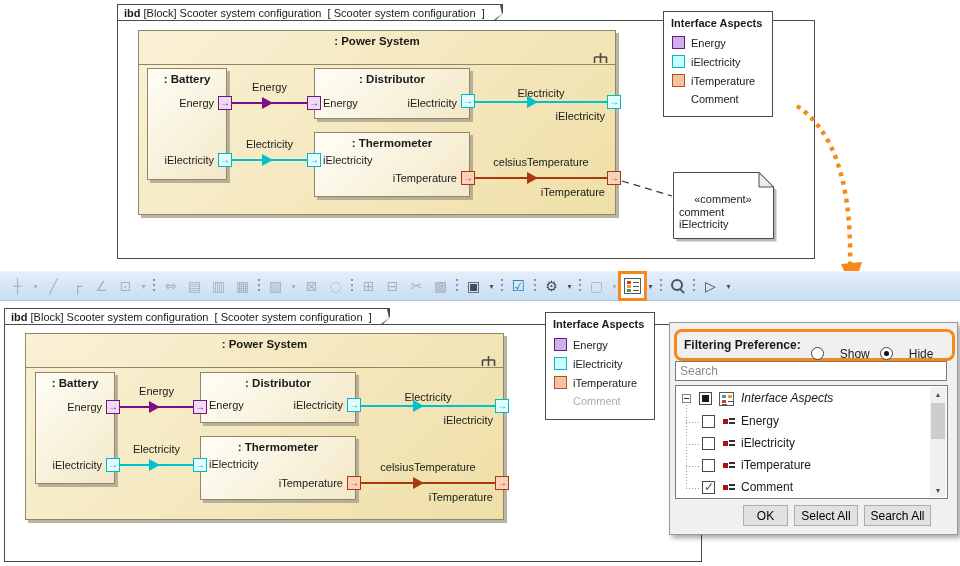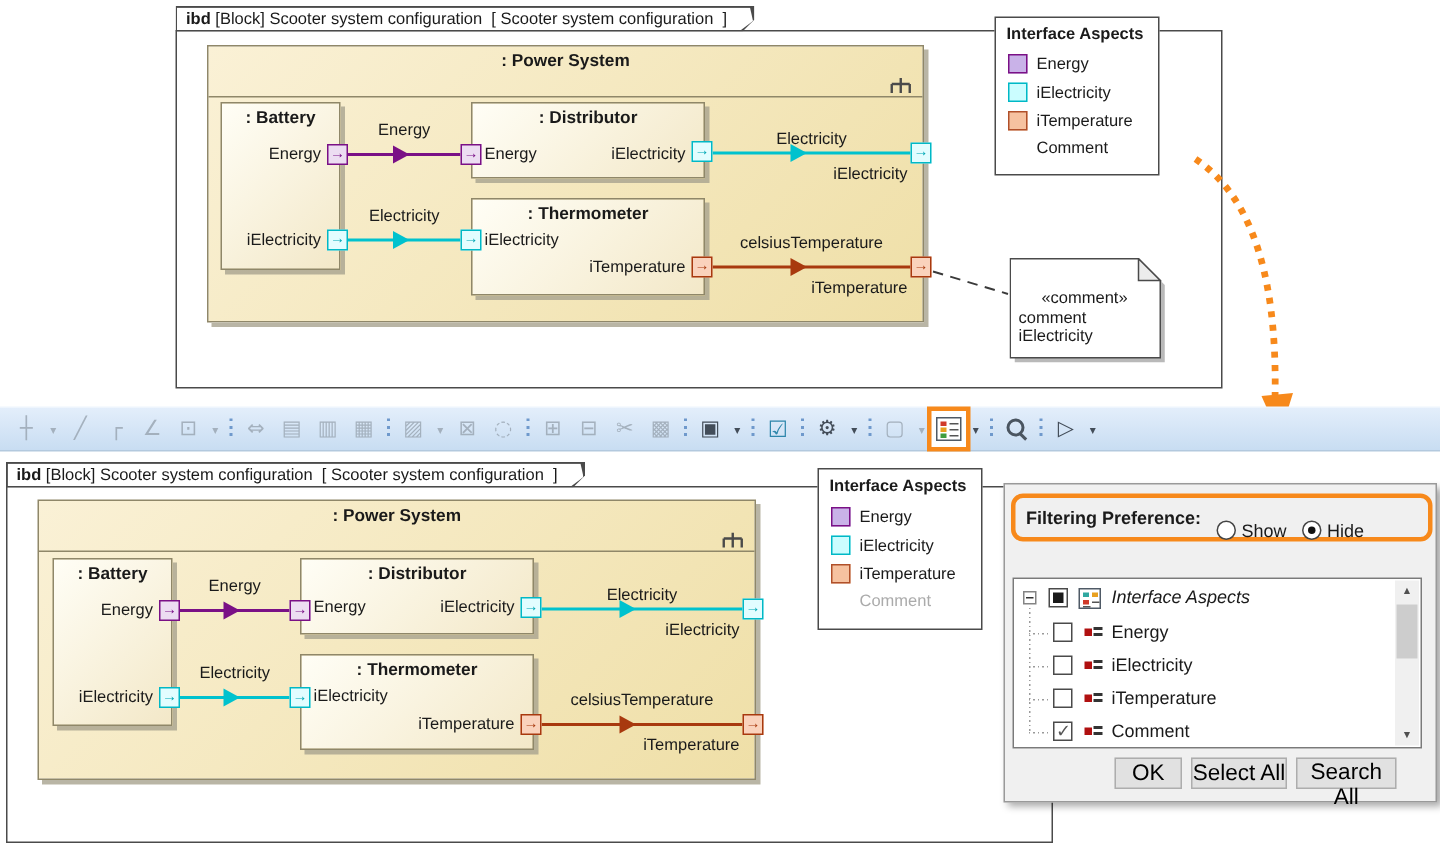--- a/index.html
+++ b/index.html
@@ -75,21 +75,21 @@
   .tbi.search::after{content:"";width:2px;height:6px;background:#4a5560;position:absolute;left:15px;top:14px;transform:rotate(-45deg);}
 
   
   .panel{position:absolute;left:669px;top:322px;width:287px;height:211px;background:#F0F0F0;border:1px solid #999;
          box-shadow:3px 3px 5px rgba(0,0,0,.35);z-index:20;font-size:12px;}
   .hlbox{position:absolute;left:4px;top:6px;width:268px;height:26px;border:3px solid #F7891B;border-radius:8px;
          display:flex;align-items:center;padding-left:7px;gap:10px;background:#F0F0F0;}
   .fp-label{font-weight:bold;}
   .radio{width:13px;height:13px;box-sizing:border-box;border:1px solid #444;border-radius:50%;background:#fff;position:relative;flex:0 0 auto;}
   .radio.sel::after{content:"";position:absolute;left:3px;top:3px;width:5px;height:5px;border-radius:50%;background:#111;}
-  .radio-wrap{display:flex;align-items:center;gap:4px;margin-top:17px;}
+  .radio-wrap{display:flex;align-items:center;gap:16px;margin-top:17px;}
   .searchbox{position:absolute;left:5px;top:38px;width:272px;height:20px;box-sizing:border-box;border:1px solid #7a7a7a;
              font-family:"Liberation Sans",sans-serif;font-size:12px;padding:0 4px;color:#333;}
   .searchbox::placeholder{color:#8a8a8a;}
   .tree{position:absolute;left:5px;top:62px;width:273px;height:114px;box-sizing:border-box;background:#fff;border:1px solid #7a7a7a;overflow:hidden;}
   .trow{position:absolute;left:0;width:238px;height:20px;}
   .cb{position:absolute;width:13px;height:13px;box-sizing:border-box;border:1px solid #4a4a4a;background:#fff;}
   .cb.part::after{content:"";position:absolute;left:2px;top:2px;width:7px;height:7px;background:#1a1a1a;}
   .cb.chk::after{content:"\2713";position:absolute;left:1px;top:-2px;font-size:12px;color:#555;}
   .expander{position:absolute;left:6px;top:5px;width:9px;height:9px;box-sizing:border-box;border:1px solid #848484;background:#fff;}
   .expander::after{content:"";position:absolute;left:1px;top:3px;width:5px;height:1px;background:#333;}
@@ -101,21 +101,21 @@
   .iicon{position:absolute;width:12px;height:8px;
      background-image:linear-gradient(#B01010,#B01010),linear-gradient(#333,#333),linear-gradient(#333,#333);
      background-size:5px 5px,6px 2px,6px 2px;background-position:0 1px,6px 0,6px 4px;background-repeat:no-repeat;}
   .tlbl{position:absolute;font-size:12px;white-space:nowrap;}
   .vdots{position:absolute;left:10px;width:1px;background:repeating-linear-gradient(to bottom,#9a9a9a 0 1px,transparent 1px 3px);}
   .hdots{position:absolute;height:1px;background:repeating-linear-gradient(to right,#9a9a9a 0 1px,transparent 1px 3px);}
   .sbar{position:absolute;right:1px;top:1px;bottom:1px;width:16px;background:#F0F0F0;}
   .sbtn{position:absolute;left:0;width:16px;height:14px;display:flex;align-items:center;justify-content:center;font-size:7px;color:#505050;}
   .sthumb{position:absolute;left:1px;top:16px;width:14px;height:36px;background:#CDCDCD;}
   .wbtn{position:absolute;height:21px;box-sizing:border-box;background:#E1E1E1;border:1px solid #ADADAD;
-        font-family:"Liberation Sans",sans-serif;font-size:15px;padding:0;}
+        font-family:"Liberation Sans",sans-serif;font-size:12px;padding:0;}
 </style>
 </head>
 <body>
 
 <div class="dframe" style="left:117px;top:20px;width:696px;height:237px;"></div>
 <div class="dtab" style="left:117px;top:4px;width:386px;height:17px;">
   <div class="dtab-in"><b>ibd</b><span> [Block] Scooter system configuration  [ Scooter system configuration  ]</span></div>
 </div>
 
 <div class="blk blk-big" style="left:138px;top:30px;width:476px;height:183px;">
@@ -394,20 +394,21 @@
     <span class="radio-wrap">
       <span class="radio"></span>
       <span>Show</span>
     </span>
     <span class="radio-wrap">
       <span class="radio sel"></span>
       <span>Hide</span>
     </span>
   </div>
 
+  <input class="searchbox" type="text" placeholder="Search" style="">
 
   <div class="tree">
     <div class="vdots" style="top:19px;height:84px;"></div>
     <div class="hdots" style="left:10px;top:36px;width:13px;"></div>
     <div class="hdots" style="left:10px;top:58px;width:13px;"></div>
     <div class="hdots" style="left:10px;top:80px;width:13px;"></div>
     <div class="hdots" style="left:10px;top:102px;width:13px;"></div>
 
     <div class="trow" style="top:3px;">
       <span class="expander"></span>

